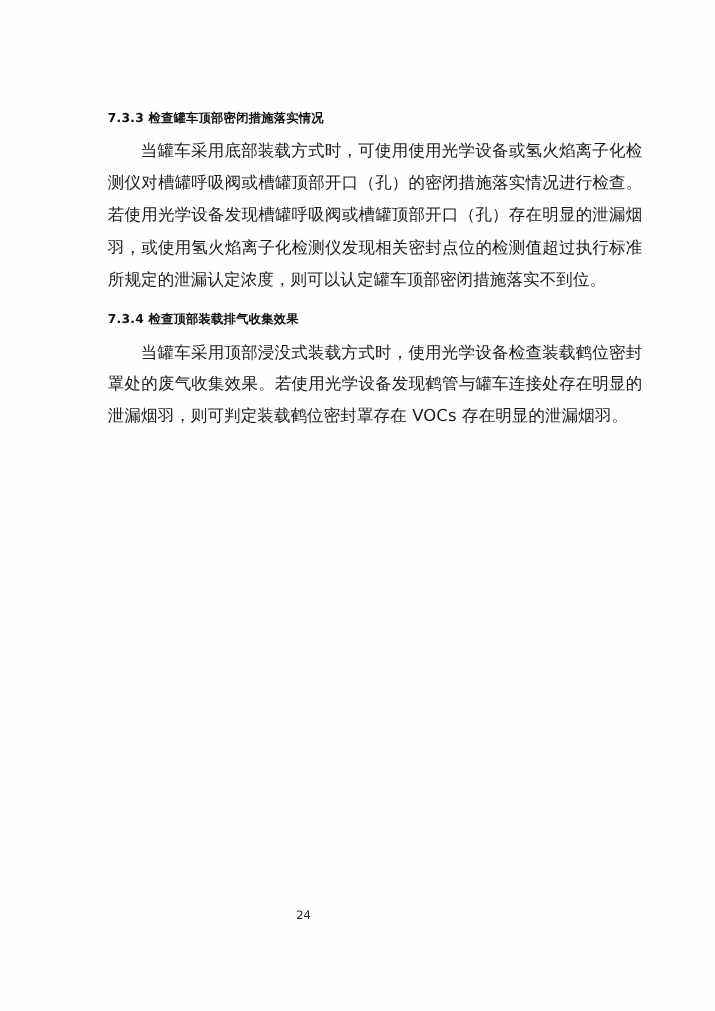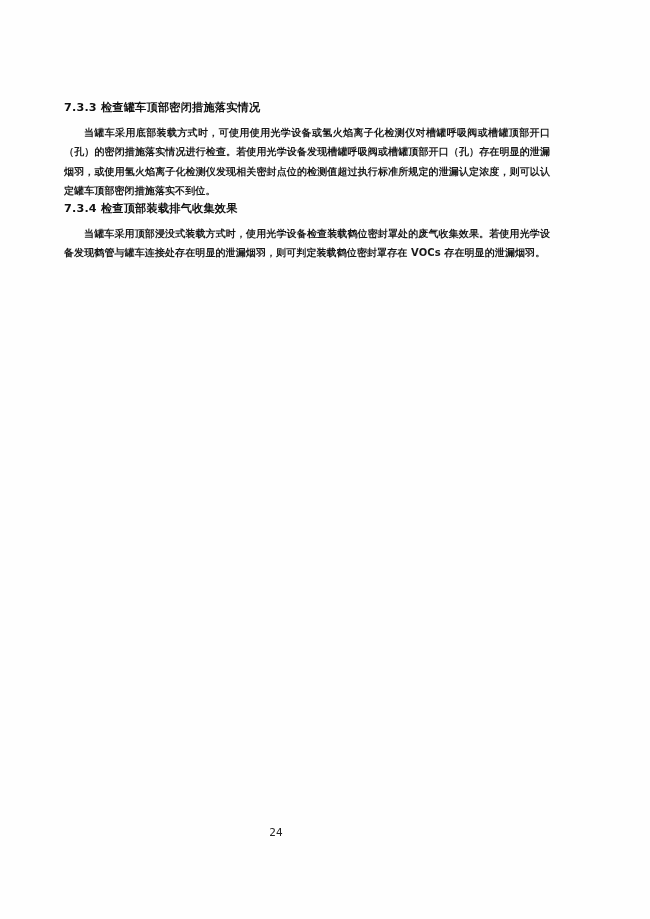--- a/index.html
+++ b/index.html
@@ -18,44 +18,44 @@
   .page {
     position: absolute;
     left: 0;
     top: 0;
     width: 650px;
     height: 919px;
     background: #fefefe;
   }
   .content {
     position: absolute;
-    left: 64px;
+    left: 98px;
     top: 100px;
     width: 486px;
   }
   .heading {
     font-size: 11.2px;
     font-weight: bold;
     line-height: 1.5;
     letter-spacing: 0.2px;
     margin: 0 0 6px 0;
     color: #111111;
   }
   .section + .section {
+    margin-top: 14px;
   }
   .para {
-    font-size: 10px;
+    font-size: 15px;
     line-height: 1.95;
     text-align: justify;
     text-justify: inter-ideograph;
     text-indent: 2em;
     margin: 0;
     color: #1a1a1a;
     letter-spacing: 0.1px;
-    font-weight: bold;
   }
   .page-number {
     position: absolute;
     left: 0;
     top: 826px;
     width: 552px;
     text-align: center;
     font-size: 10.5px;
     color: #222222;
   }

